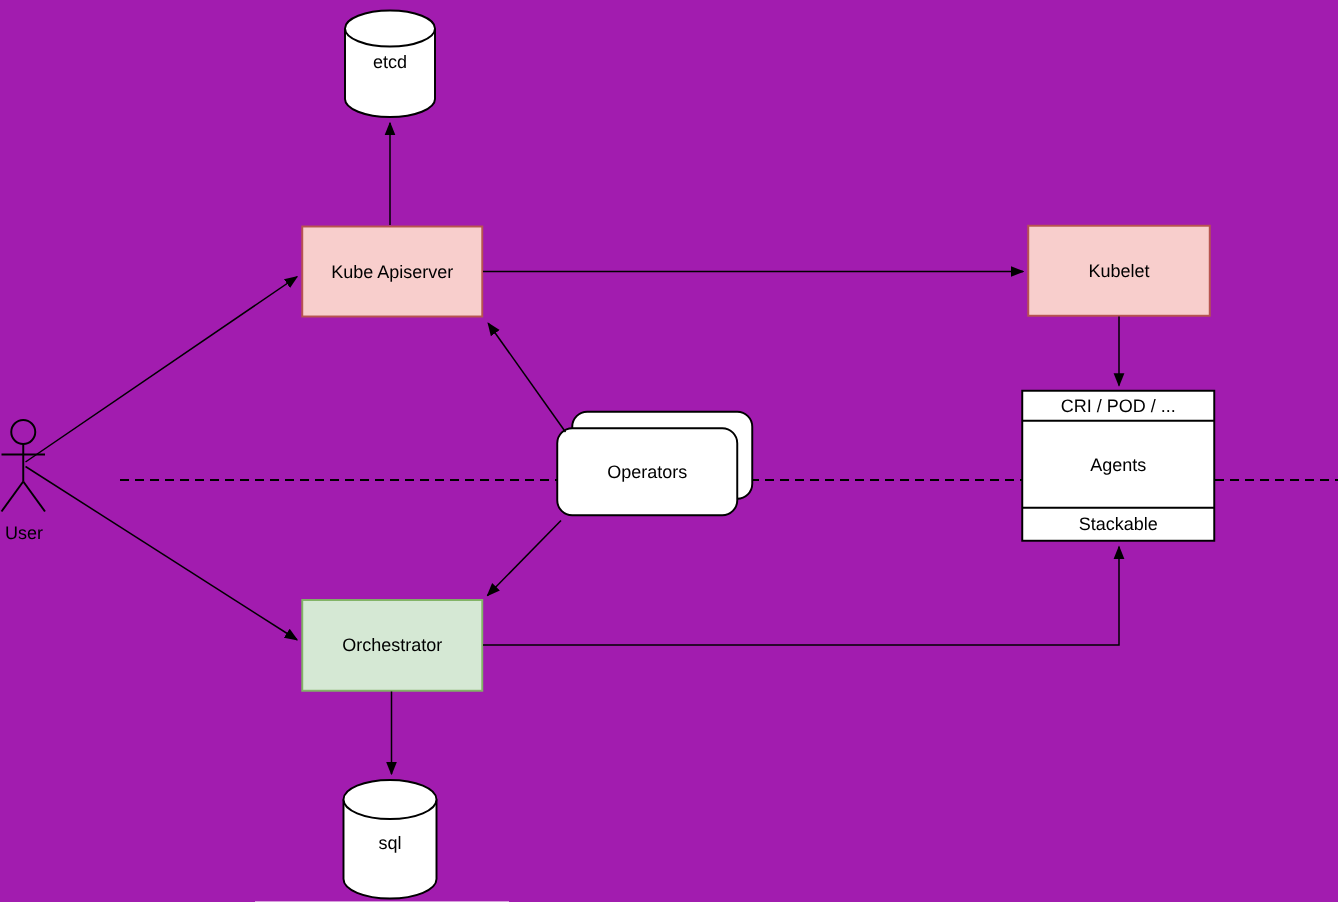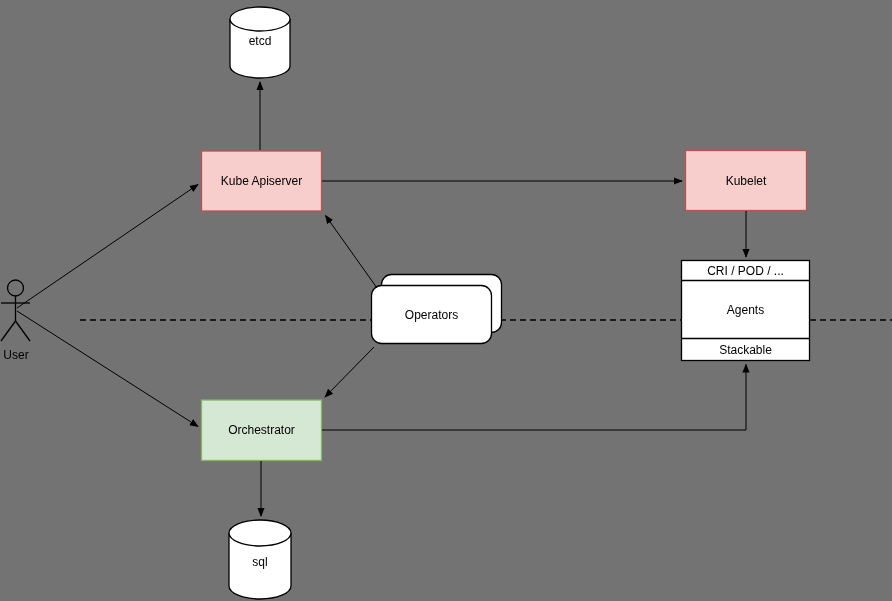--- a/index.html
+++ b/index.html
@@ -1,20 +1,20 @@
 <!DOCTYPE html>
 <html><head>
 <meta charset="utf-8">
 <style>
   html, body { margin: 0; padding: 0; background: #ffffff; }
   .canvas {
     position: relative;
     width: 892px;
     height: 601px;
-    background: #737373;
+    background: #a21caf;
     overflow: hidden;
     font-family: "Liberation Sans", sans-serif;
   }
   svg { display: block; }
   text {
     font-family: "Liberation Sans", sans-serif;
     font-size: 12px;
     fill: #000000;
   }
 </style>

